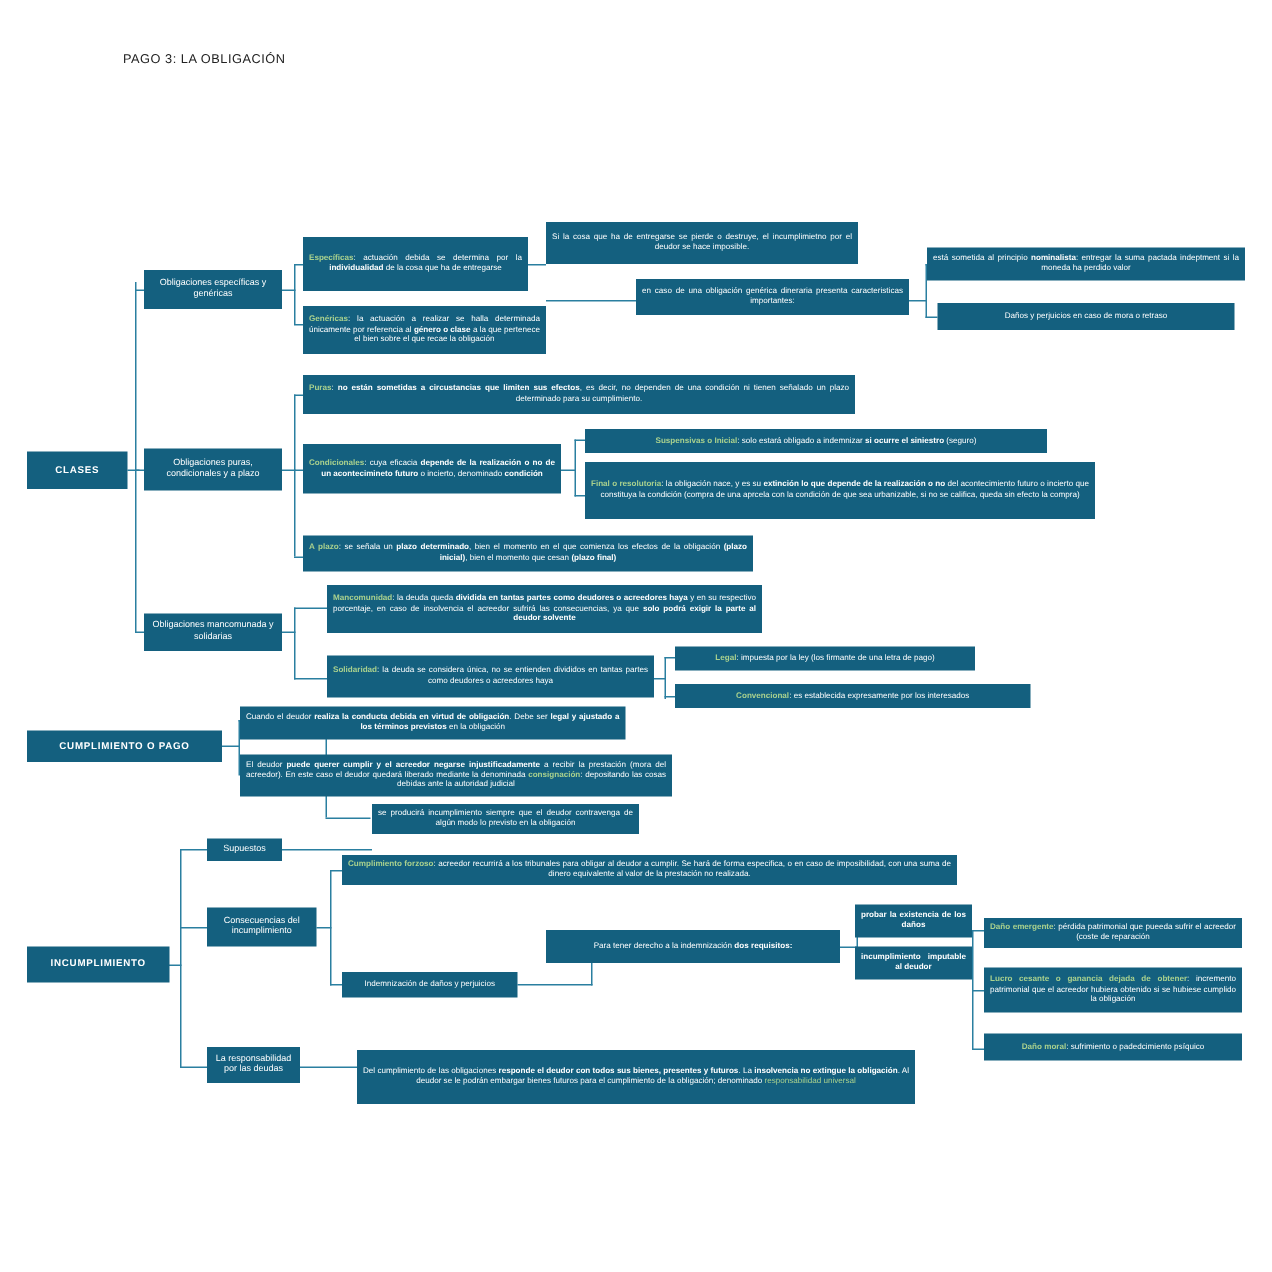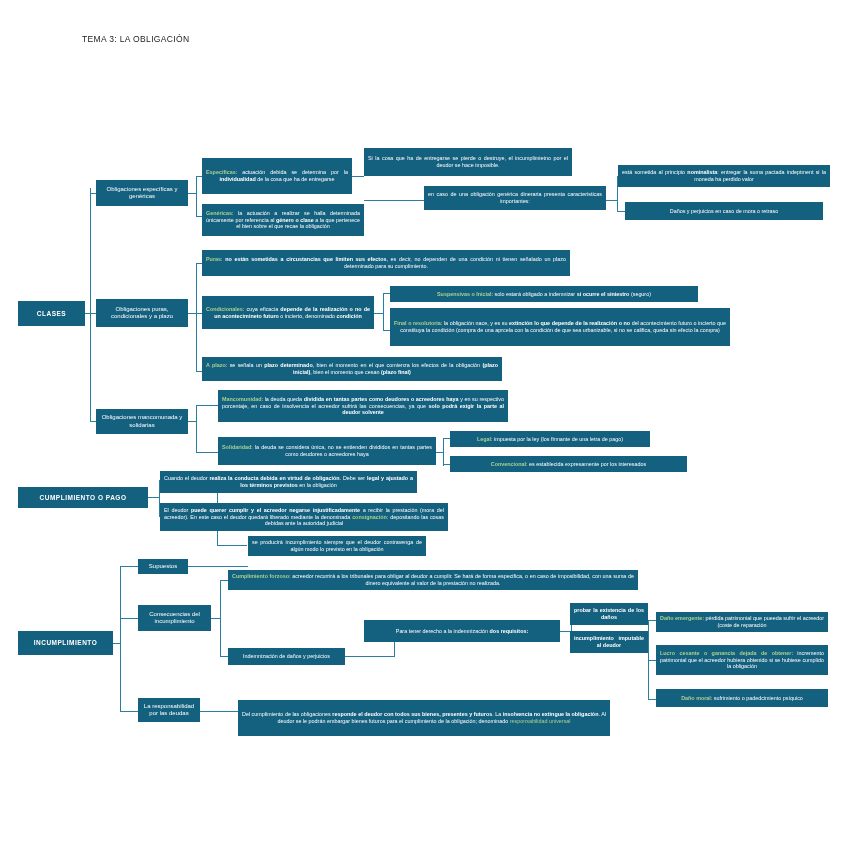--- a/index.html
+++ b/index.html
@@ -52,21 +52,21 @@
 
   b{font-weight:bold;}
   .g{color:#a9d18e;font-weight:bold;}
   .gn{color:#a9d18e;font-weight:normal;}
 </style>
 </head>
 <body>
 
 <div id="canvas">
 
-  <div class="doc-title">TEMA 3: LA OBLIGACIÓN</div>
+  <div class="doc-title">PAGO 3: LA OBLIGACIÓN</div>
 
   <div class="ln lnv" style="left:90px;top:188px;height:234px;"></div>
   <div class="ln lnh" style="left:85px;top:313px;width:8px;"></div>
   <div class="ln lnh" style="left:90px;top:193px;width:6px;"></div>
   <div class="ln lnh" style="left:90px;top:313px;width:6px;"></div>
   <div class="ln lnh" style="left:90px;top:421px;width:6px;"></div>
 
   <div class="ln lnv" style="left:196px;top:176px;height:40px;"></div>
   <div class="ln lnh" style="left:188px;top:193px;width:9px;"></div>
   <div class="ln lnh" style="left:196px;top:176px;width:6px;"></div>

